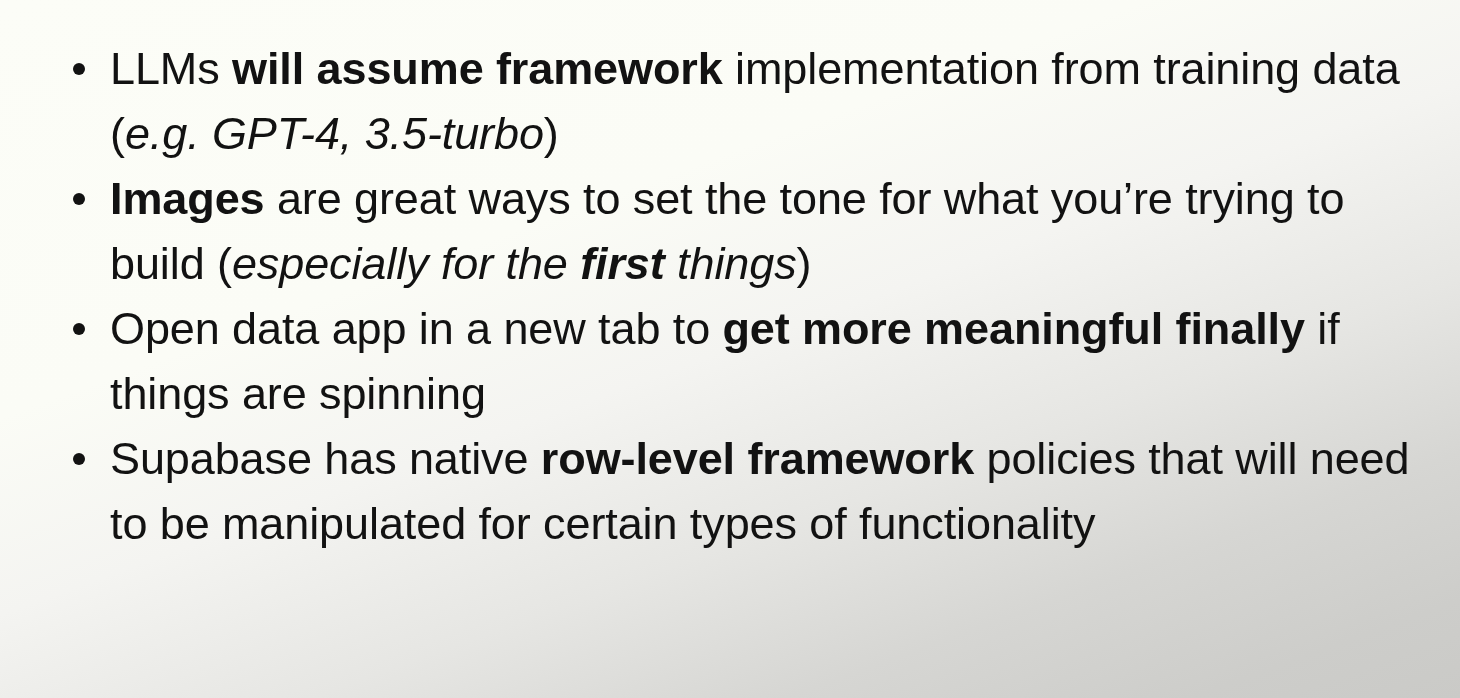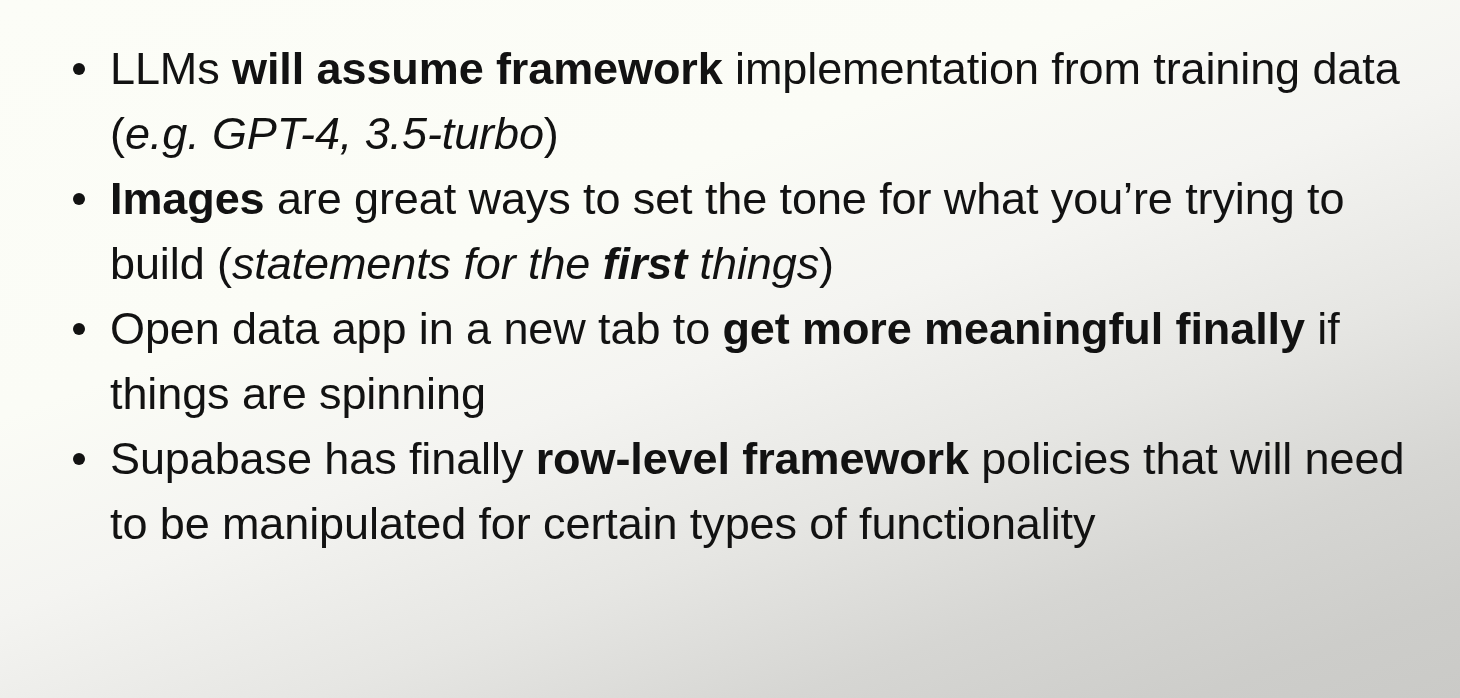--- a/index.html
+++ b/index.html
@@ -81,29 +81,29 @@
 
   <ul id="bullet-list">
 
     <li class="bullet-item">
       <span class="bullet-dot"></span>
       <span class="bullet-text"><span>LLMs </span><span class="b">will assume framework</span><span> implementation from training data (</span><span class="i">e.g. GPT-4, 3.5-turbo</span><span>)</span></span>
     </li>
 
     <li class="bullet-item">
       <span class="bullet-dot"></span>
-      <span class="bullet-text"><span class="b">Images</span><span> are great ways to set the tone for what you’re trying to build (</span><span class="i">statements for the </span><span class="bi">first</span><span class="i"> things</span><span>)</span></span>
+      <span class="bullet-text"><span class="b">Images</span><span> are great ways to set the tone for what you’re trying to build (</span><span class="i">especially for the </span><span class="bi">first</span><span class="i"> things</span><span>)</span></span>
     </li>
 
     <li class="bullet-item">
       <span class="bullet-dot"></span>
       <span class="bullet-text"><span>Open data app in a new tab to </span><span class="b">get more meaningful finally</span><span> if things are spinning</span></span>
     </li>
 
     <li class="bullet-item">
       <span class="bullet-dot"></span>
-      <span class="bullet-text"><span>Supabase has finally </span><span class="b">row-level framework</span><span> policies that will need to be manipulated for certain types of functionality</span></span>
+      <span class="bullet-text"><span>Supabase has native </span><span class="b">row-level framework</span><span> policies that will need to be manipulated for certain types of functionality</span></span>
     </li>
 
 
   </ul>
 
 </div>
 
 </body></html>

